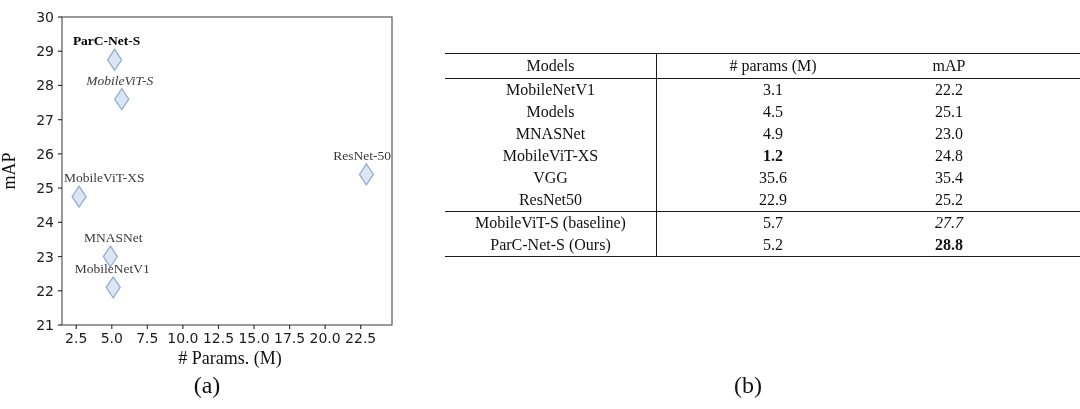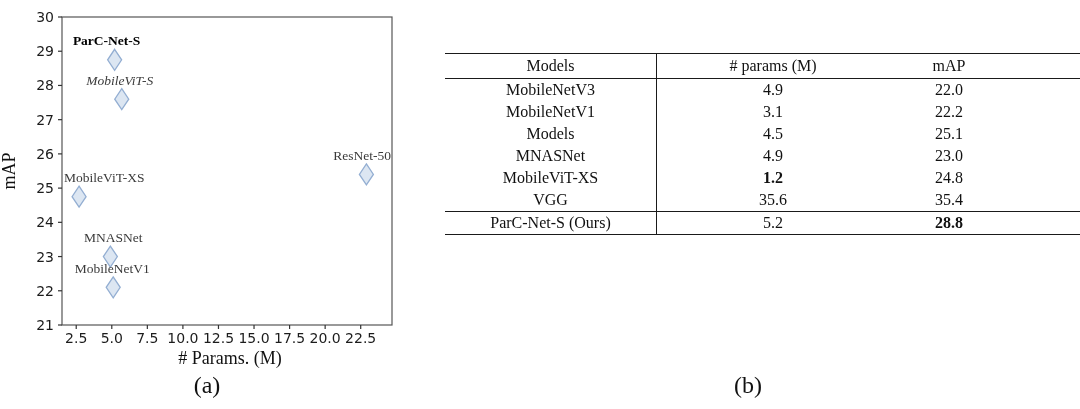--- a/index.html
+++ b/index.html
@@ -123,25 +123,20 @@
   <table>
     <thead>
       <tr>
         <th>Models</th>
         <th># params (M)</th>
         <th>mAP</th>
       </tr>
     </thead>
     <tbody id="main-rows">
         <tr>
-          <td>MobileNetV3</td>
-          <td>4.9</td>
-          <td>22.0</td>
-        </tr>
-        <tr>
           <td>MobileNetV1</td>
           <td>3.1</td>
           <td>22.2</td>
         </tr>
         <tr>
           <td>Models</td>
           <td>4.5</td>
           <td>25.1</td>
         </tr>
         <tr>
@@ -152,22 +147,32 @@
         <tr>
           <td>MobileViT-XS</td>
           <td class="bold">1.2</td>
           <td>24.8</td>
         </tr>
         <tr>
           <td>VGG</td>
           <td>35.6</td>
           <td>35.4</td>
         </tr>
+        <tr>
+          <td>ResNet50</td>
+          <td>22.9</td>
+          <td>25.2</td>
+        </tr>
       </tbody>
     <tbody id="result-rows">
+        <tr>
+          <td>MobileViT-S (baseline)</td>
+          <td>5.7</td>
+          <td class="italic">27.7</td>
+        </tr>
         <tr>
           <td>ParC-Net-S (Ours)</td>
           <td>5.2</td>
           <td class="bold">28.8</td>
         </tr>
       </tbody>
   </table>
 </div>
 <div class="caption" id="cap-b">(b)</div>
 

